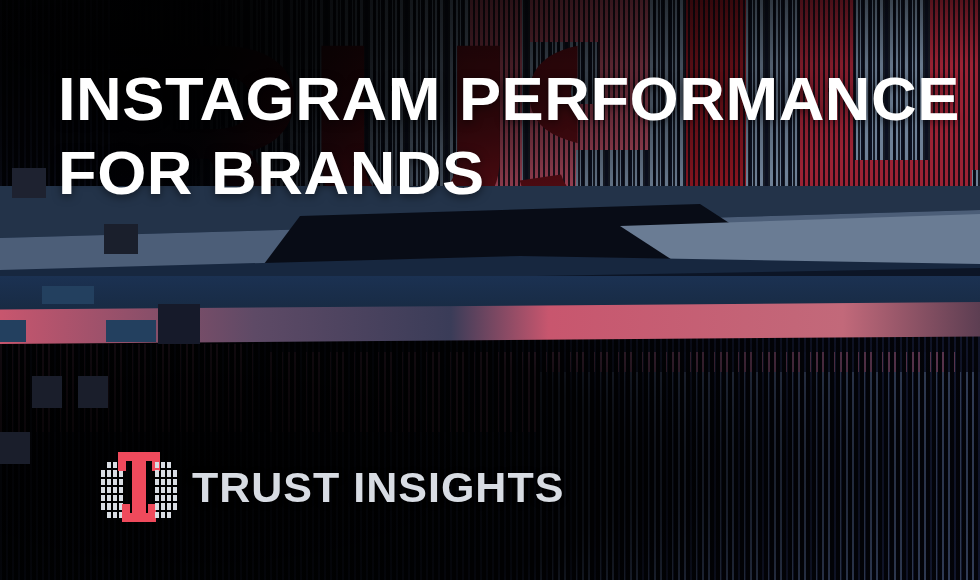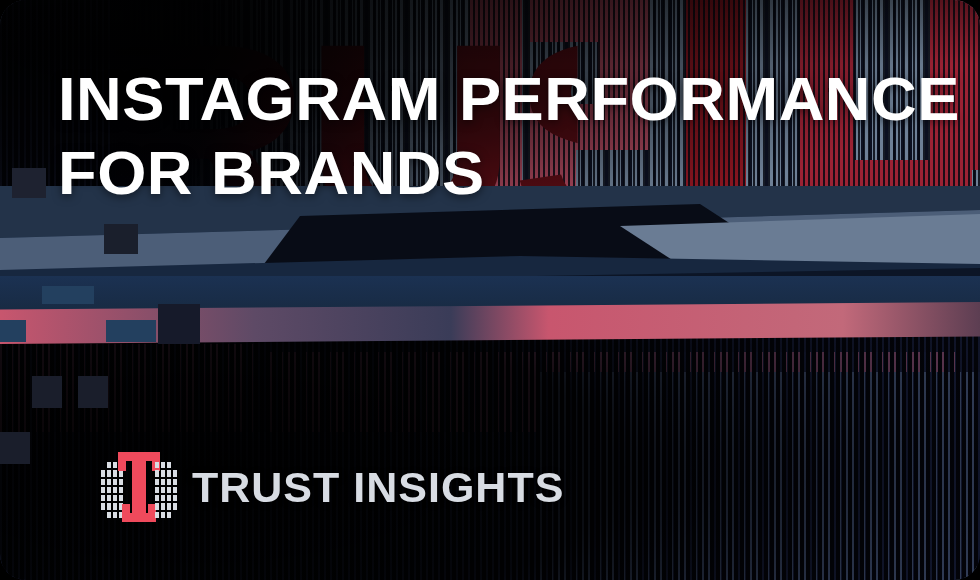--- a/index.html
+++ b/index.html
@@ -5,21 +5,20 @@
 <style>
   html,body{margin:0;padding:0;background:#000;}
   *{box-sizing:border-box;}
 
   .canvas{
     position:relative;
     width:980px;height:580px;
     overflow:hidden;
     background:#04050a;
     font-family:"Liberation Sans", sans-serif;
-    border-radius:26px;
   }
 
   
   .layer{position:absolute;}
 
   
   .bg-dark-left{
     left:0;top:0;width:110px;height:290px;
     background:
       repeating-linear-gradient(90deg,

